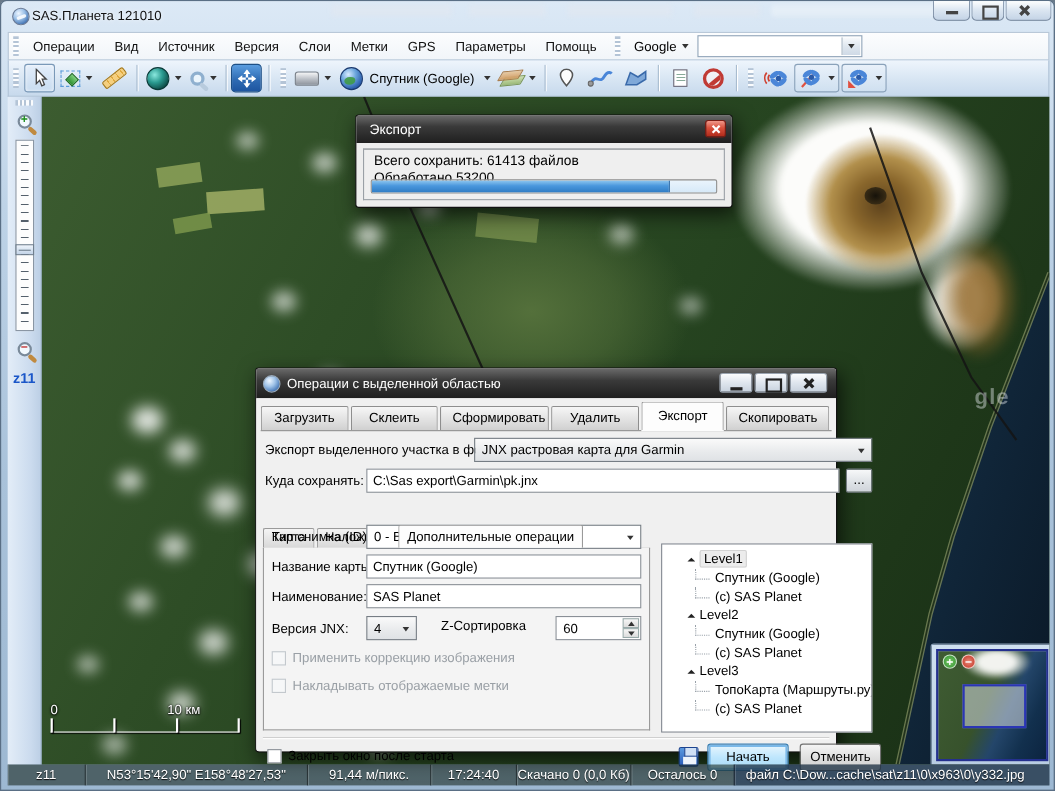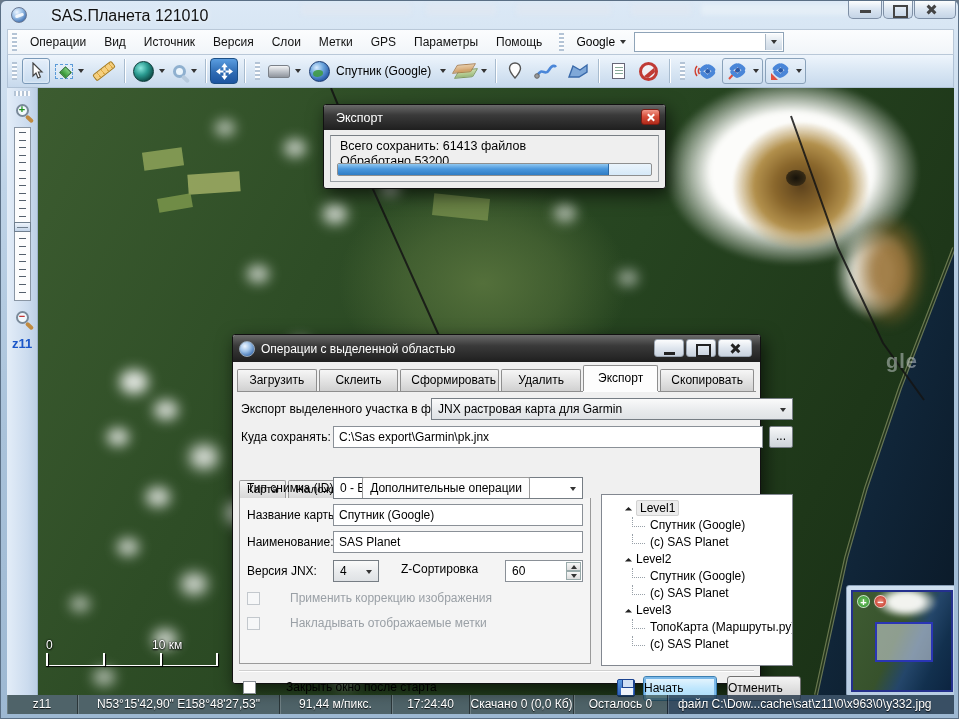--- a/index.html
+++ b/index.html
@@ -8,21 +8,21 @@
     position: relative; width: 959px; height: 719px; overflow: hidden;
     font-family: "Liberation Sans", sans-serif; font-size: 12px; color:#000;
     background: linear-gradient(180deg,#dce9f6 0%,#bed3e7 26%,#a9c2da 60%,#9db8d2 100%);
     border: 1px solid #5a6f85; border-radius: 6px 6px 0 0;
   }
   
   .titlebar { position:absolute; left:0; top:0; width:959px; height:28px; }
   .app-icon { position:absolute; left:10px; top:6px; width:16px; height:16px; border-radius:50%;
     background: radial-gradient(circle at 35% 30%, #eef6ff, #9ec2e8 40%, #4a7ab8 75%, #2a4a80); border:1px solid #6a7a95; }
   .app-icon::after{content:"";position:absolute;left:3px;top:6px;width:9px;height:3px;background:rgba(255,255,255,.85);border-radius:2px;transform:rotate(-20deg);}
-  .win-title { position:absolute; left:50px; top:6px; font-size:16px; color:#111; text-shadow:0 0 5px rgba(255,255,255,.9); }
+  .win-title { position:absolute; left:28px; top:6px; font-size:12px; color:#111; text-shadow:0 0 5px rgba(255,255,255,.9); }
   .ghost { position:absolute; top:3px; height:11px; background:rgba(225,232,240,.55); border-radius:3px; filter:blur(2px); }
   .g1{left:300px;width:110px}.g2{left:425px;width:70px}.g3{left:515px;width:95px}.g4{left:630px;width:60px}.g5{left:700px;width:150px;background:rgba(240,245,250,.5)}
   .win-btns { position:absolute; right:4px; top:0; display:flex; }
   .win-btn { height:18px; border:1px solid #7e8fa5; border-top:none; border-radius:0 0 5px 5px;
     background:linear-gradient(#fdfefe,#dde7f2 45%,#c4d4e6); margin-left:1px; position:relative; }
   .wb-min{width:34px}.wb-max{width:30px}.wb-close{width:42px}
   .wb-min::after{content:"";position:absolute;left:11px;top:9px;width:11px;height:3px;background:#444;}
   .wb-max::after{content:"";position:absolute;left:9px;top:4px;width:11px;height:9px;border:2px solid #444;}
   .wb-close::before,.wb-close::after{content:"";position:absolute;left:15px;top:3px;width:3px;height:11px;background:#444;}
   .wb-close::before{transform:rotate(45deg)}.wb-close::after{transform:rotate(-45deg)}
@@ -194,40 +194,40 @@
   .stab { height:18px; line-height:17px; border:1px solid #9a9a9a; border-bottom:none; border-radius:2px 2px 0 0;
     background:linear-gradient(#f4f4f4,#d8d8d8); margin-right:2px; padding:0 7px; font-size:11.5px; }
   .stab.active { height:21px; line-height:20px; background:#fdfdfd; z-index:2; font-size:12px; }
   .ed-page { position:absolute; left:6px; top:136px; width:352px; height:166px;
     border:1px solid #9a9a9a; border-top:none; background:#f4f4f4; }
   .spin { position:absolute; height:22px; border:1px solid #8a9097; background:#fff; line-height:20px; padding:0 20px 0 6px; }
   .spin-btns { position:absolute; right:1px; top:1px; width:15px; height:18px; display:flex; flex-direction:column; }
   .spin-btns i { flex:1; border:1px solid #9aa; background:linear-gradient(#f6f6f6,#ddd); display:flex; align-items:center; justify-content:center; }
   .sarr-up{width:0;height:0;border-left:3px solid transparent;border-right:3px solid transparent;border-bottom:4px solid #333;}
   .sarr-dn{width:0;height:0;border-left:3px solid transparent;border-right:3px solid transparent;border-top:4px solid #333;}
-  .cbrow { position:absolute; display:flex; align-items:center;gap:24px; }
+  .cbrow { position:absolute; display:flex; align-items:center; }
   .cb { width:13px; height:13px; background:#fff; border:1px solid #8a9097; margin-right:6px; flex:none; }
   .cbrow.disabled { color:#9aa0a6; }
   .cbrow.disabled .cb { border-color:#c3c8cd; background:#f6f7f8; }
   .ed-tree { position:absolute; left:368px; top:132px; width:192px; height:172px; background:#fff;
     border:1px solid #828790; padding:5px 18px; overflow:hidden; }
   .trow { height:17px; line-height:17px; white-space:nowrap; position:relative; padding-left:6px; }
   .texp { display:inline-block; width:0; height:0; border-top:5px solid #222; border-left:5px solid transparent;
     transform:rotate(-45deg); margin-right:5px; position:relative; top:1px; }
   .tchild { padding-left:30px; }
   .tchild::before { content:""; position:absolute; left:12px; top:0; height:9px; width:12px;
     border-left:1px dotted #98a0a8; border-bottom:1px dotted #98a0a8; }
   .tsel { background:#ececec; border:1px solid #d2d2d2; border-radius:2px; padding:0 3px; }
   .ed-sep { position:absolute; left:6px; right:6px; top:308px; height:2px;
     border-top:1px solid #cfcfcf; border-bottom:1px solid #fff; }
   .save-icon { position:absolute; left:384px; top:317px; width:18px; height:18px; border-radius:2px;
     background:linear-gradient(#5a9ae0,#2a5cb8); border:1px solid #1c4490; }
   .save-icon::before{content:"";position:absolute;left:4px;top:0;width:10px;height:7px;background:#cfe0f5;border:1px solid #1c4490;border-top:none;}
   .save-icon::after{content:"";position:absolute;left:3px;bottom:1px;width:12px;height:7px;background:#eef4fb;}
-  .btn { position:absolute; height:25px; border-radius:3px; line-height:23px; }
+  .btn { position:absolute; height:25px; border-radius:3px; text-align:center; line-height:23px; }
   .btn-start { left:410px; top:314px; width:74px; border:1px solid #3c7fb1;
     background:linear-gradient(#eaf6fd,#bee6fd 50%,#a7d9f5); box-shadow:0 0 0 2px #7ab8e8 inset; }
   .btn-cancel { left:494px; top:314px; width:74px; border:1px solid #707070;
     background:linear-gradient(#f4f4f4,#e0e0e0 50%,#cfcfcf); }
   
   .statusbar { position:absolute; left:6px; top:694px; width:947px; height:19px; display:flex;
     background:rgba(14,30,18,.55); color:#fff; font-size:12px; line-height:18px;
     text-shadow:0 1px 1px rgba(0,0,0,.9); }
   .scell { border-left:1px solid rgba(0,0,0,.45); box-shadow:inset 1px 0 0 rgba(255,255,255,.18);
     text-align:center; overflow:hidden; white-space:nowrap; }

